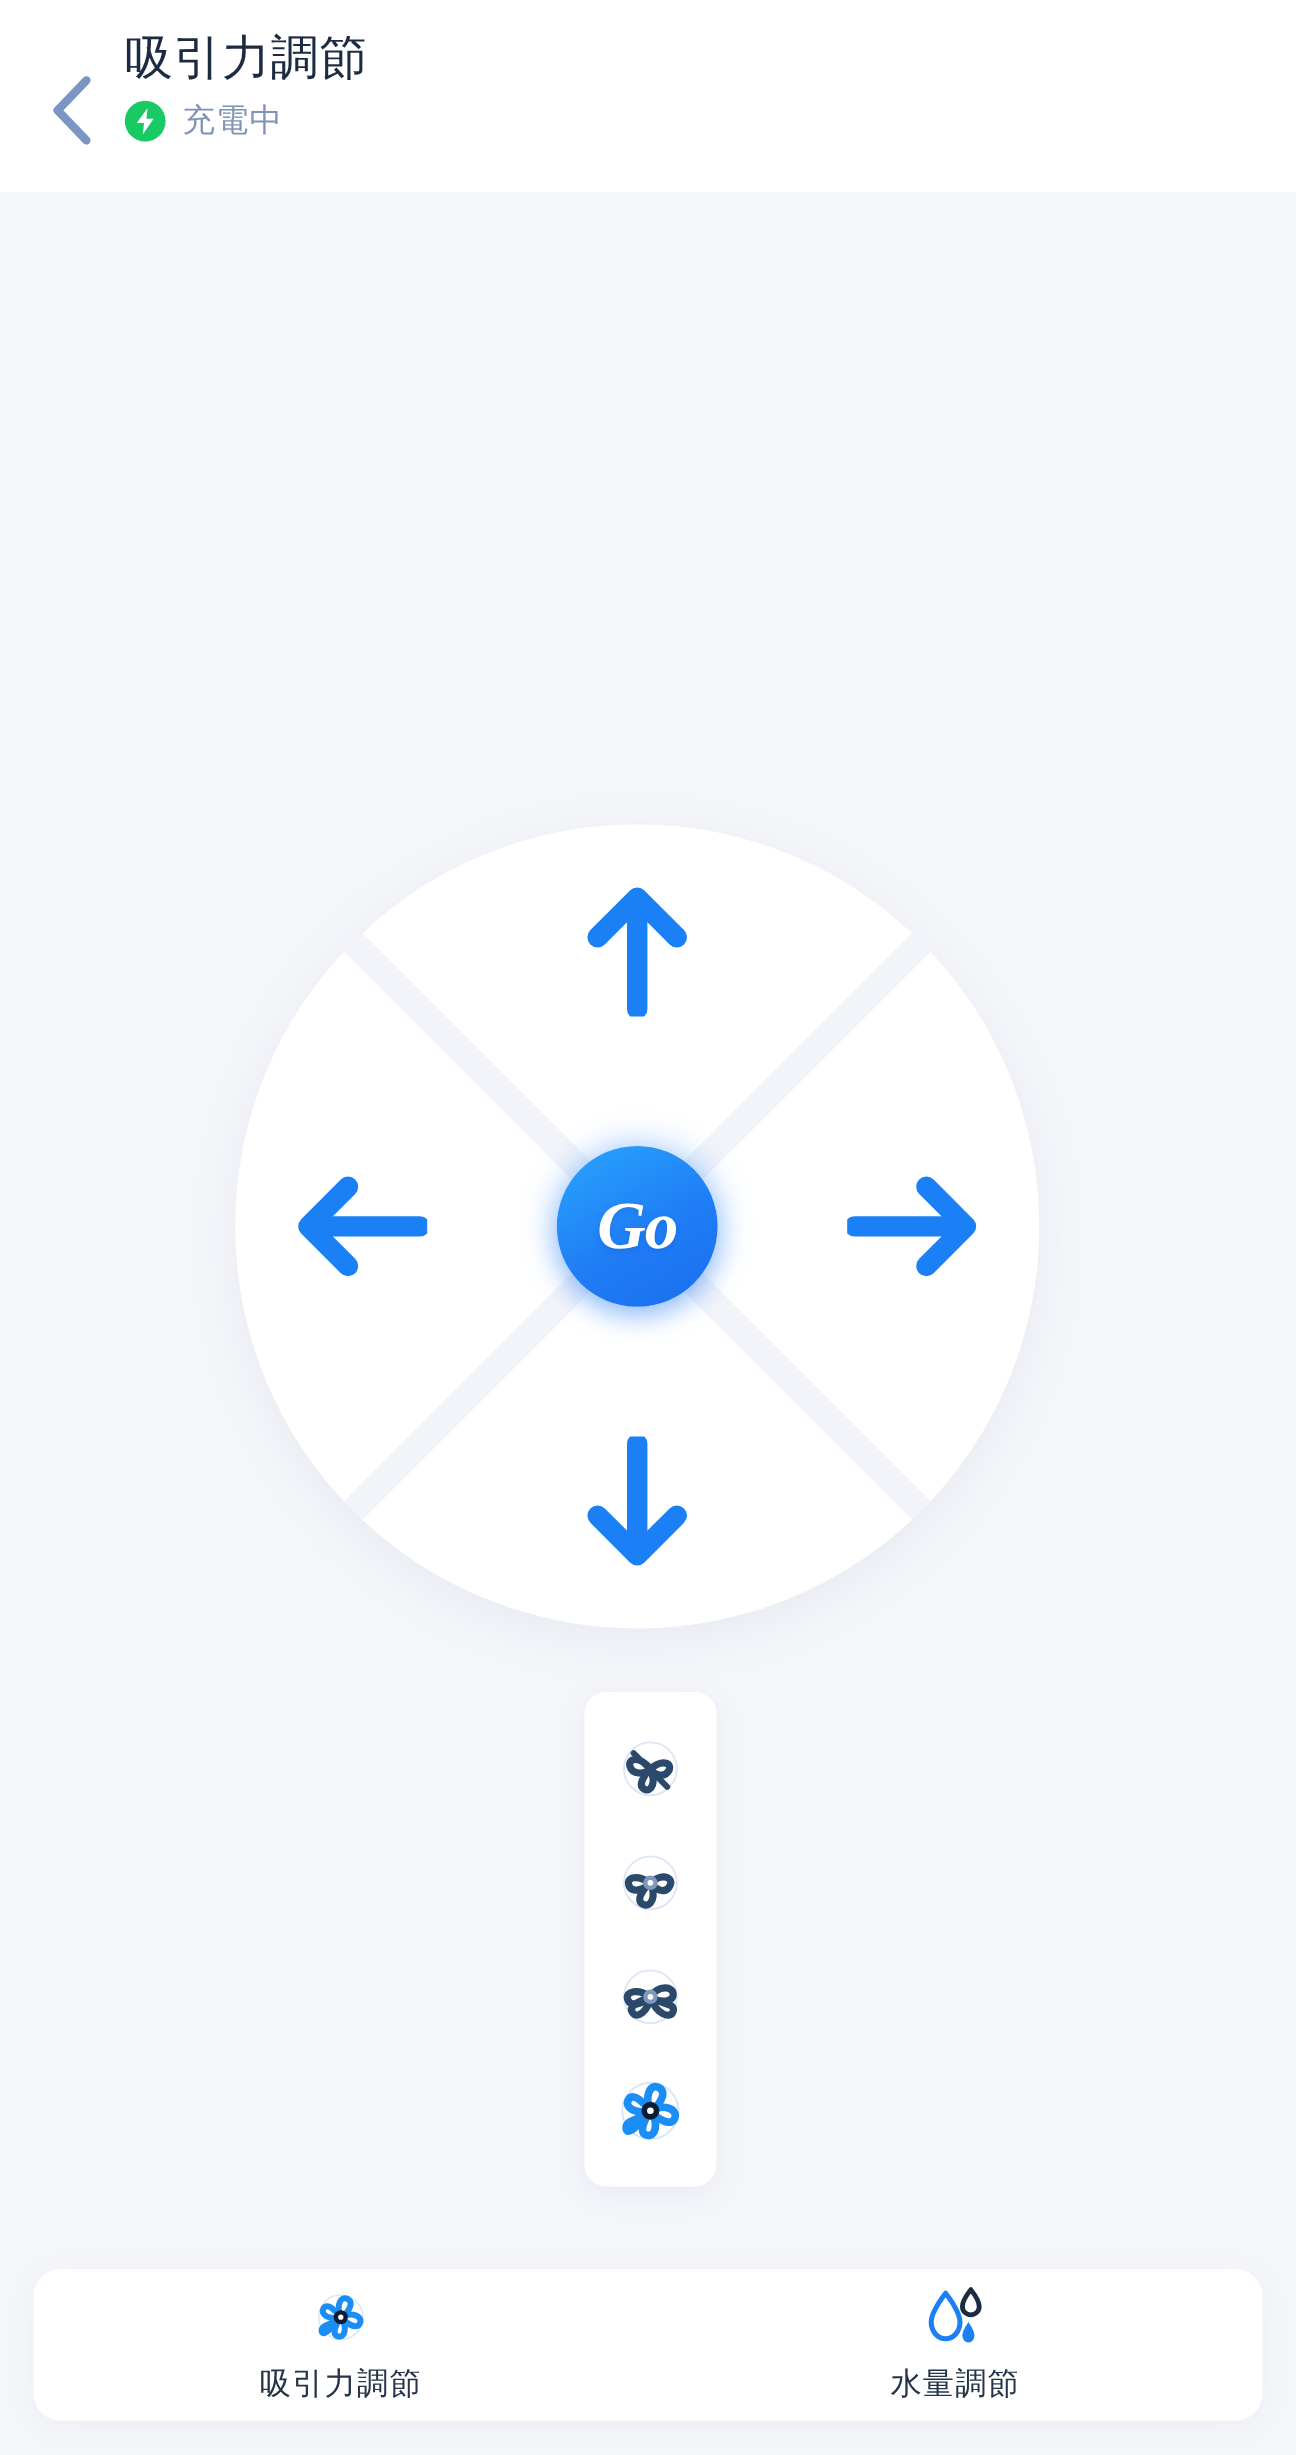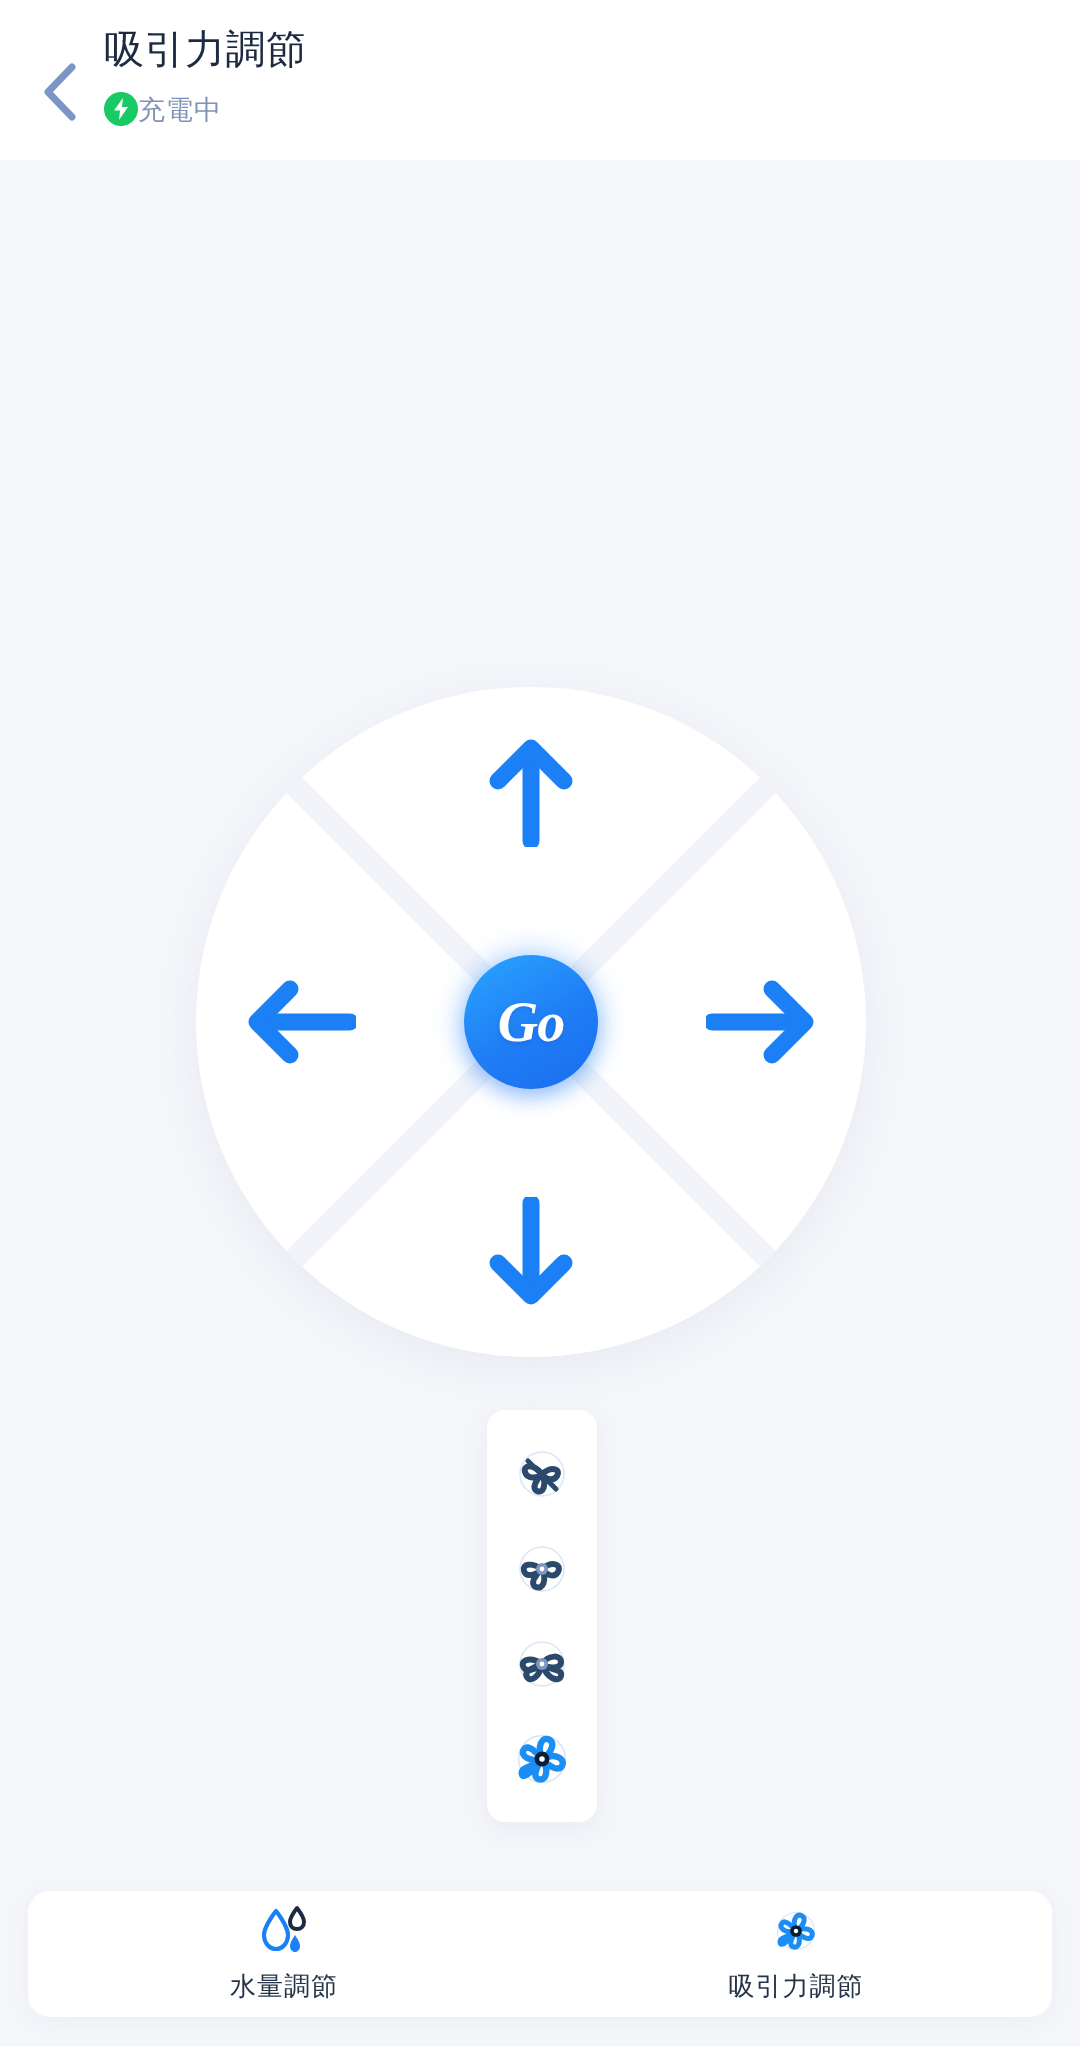--- a/index.html
+++ b/index.html
@@ -19,21 +19,21 @@
   .back-btn {
     position:absolute; left:24px; top:56px; width:72px; height:72px;
     display:flex; align-items:center; justify-content:center;
   }
   .back-btn svg { display:block; }
   .title-block { position:absolute; left:104px; top:26px; }
   .app-title {
     font-size:40px; color:#1d2b42; line-height:1.15; letter-spacing:0.5px;
     font-weight:400;
   }
-  .status-row { display:flex; align-items:flex-start; margin-top:20px; }
+  .status-row { display:flex; align-items:flex-end; gap:14px; margin-top:10px; }
   .charge-badge {
     width:34px; height:34px; border-radius:50%;
     background:#18c964; display:flex; align-items:center; justify-content:center;
     flex:0 0 auto;
   }
   .status-text { font-size:27px; color:#7f93b5; letter-spacing:1px; }
 
   
   .dpad-wrap {
     position:absolute; left:196px; top:687px; width:670px; height:670px;
@@ -244,41 +244,41 @@
       </svg>
     </span>
   </div>
 
 </div>
 
 <div class="toolbar">
 
   <div class="tool-item">
     <span class="tool-icon">
-      <svg width="50" height="52" viewBox="0 0 50 52">
-        <path d="M17 6 C17 6 5 21 5 30 C5 38 10.5 44 17 44 C23.5 44 29 38 29 30 C29 21 17 6 17 6 Z" fill="none" stroke="#1b7ff5" stroke-width="4.2" stroke-linejoin="round"></path>
-        <path d="M38 3 C38 3 31 12 31 17 C31 21 34 24 38 24 C42 24 45 21 45 17 C45 12 38 3 38 3 Z" fill="none" stroke="#1d2b42" stroke-width="4" stroke-linejoin="round"></path>
-        <path d="M36 30 C36 30 31 37 31 41 C31 44.5 33.3 47 36 47 C38.7 47 41 44.5 41 41 C41 37 36 30 36 30 Z" fill="#1b7ff5"></path>
-      </svg>
-    </span>
-    <span class="tool-label">水量調節</span>
-  </div>
-
-  <div class="tool-item">
-    <span class="tool-icon">
       <svg width="52" height="52" viewBox="0 0 62 62">
         <circle cx="31" cy="31" r="22" fill="none" stroke="#dbe7f8" stroke-width="1.6"></circle>
         <g fill="none" stroke="#1b8ef5" stroke-width="6" stroke-linecap="round" stroke-linejoin="round">
           <path d="M31 31 C 26 19, 31 9, 38 13 C 45 17, 37 28, 31 31 Z"></path>
           <path d="M31 31 C 42 25, 53 30, 50 37 C 47 44, 36 37, 31 31 Z"></path>
           <path d="M31 31 C 38 41, 35 52, 28 50 C 21 48, 27 37, 31 31 Z"></path>
           <path d="M31 31 C 19 34, 10 28, 14 22 C 18 16, 27 26, 31 31 Z"></path>
           <path d="M31 31 C 22 39, 11 38, 12 45 C 13 52, 26 38, 31 31 Z"></path>
         </g>
         <circle cx="31" cy="31" r="7" fill="#0c1c33"></circle>
         <circle cx="31" cy="31" r="2.6" fill="#ffffff"></circle>
       </svg>
     </span>
     <span class="tool-label">吸引力調節</span>
   </div>
 
+  <div class="tool-item">
+    <span class="tool-icon">
+      <svg width="50" height="52" viewBox="0 0 50 52">
+        <path d="M17 6 C17 6 5 21 5 30 C5 38 10.5 44 17 44 C23.5 44 29 38 29 30 C29 21 17 6 17 6 Z" fill="none" stroke="#1b7ff5" stroke-width="4.2" stroke-linejoin="round"></path>
+        <path d="M38 3 C38 3 31 12 31 17 C31 21 34 24 38 24 C42 24 45 21 45 17 C45 12 38 3 38 3 Z" fill="none" stroke="#1d2b42" stroke-width="4" stroke-linejoin="round"></path>
+        <path d="M36 30 C36 30 31 37 31 41 C31 44.5 33.3 47 36 47 C38.7 47 41 44.5 41 41 C41 37 36 30 36 30 Z" fill="#1b7ff5"></path>
+      </svg>
+    </span>
+    <span class="tool-label">水量調節</span>
+  </div>
+
 
 </div>
 
 </body></html>

